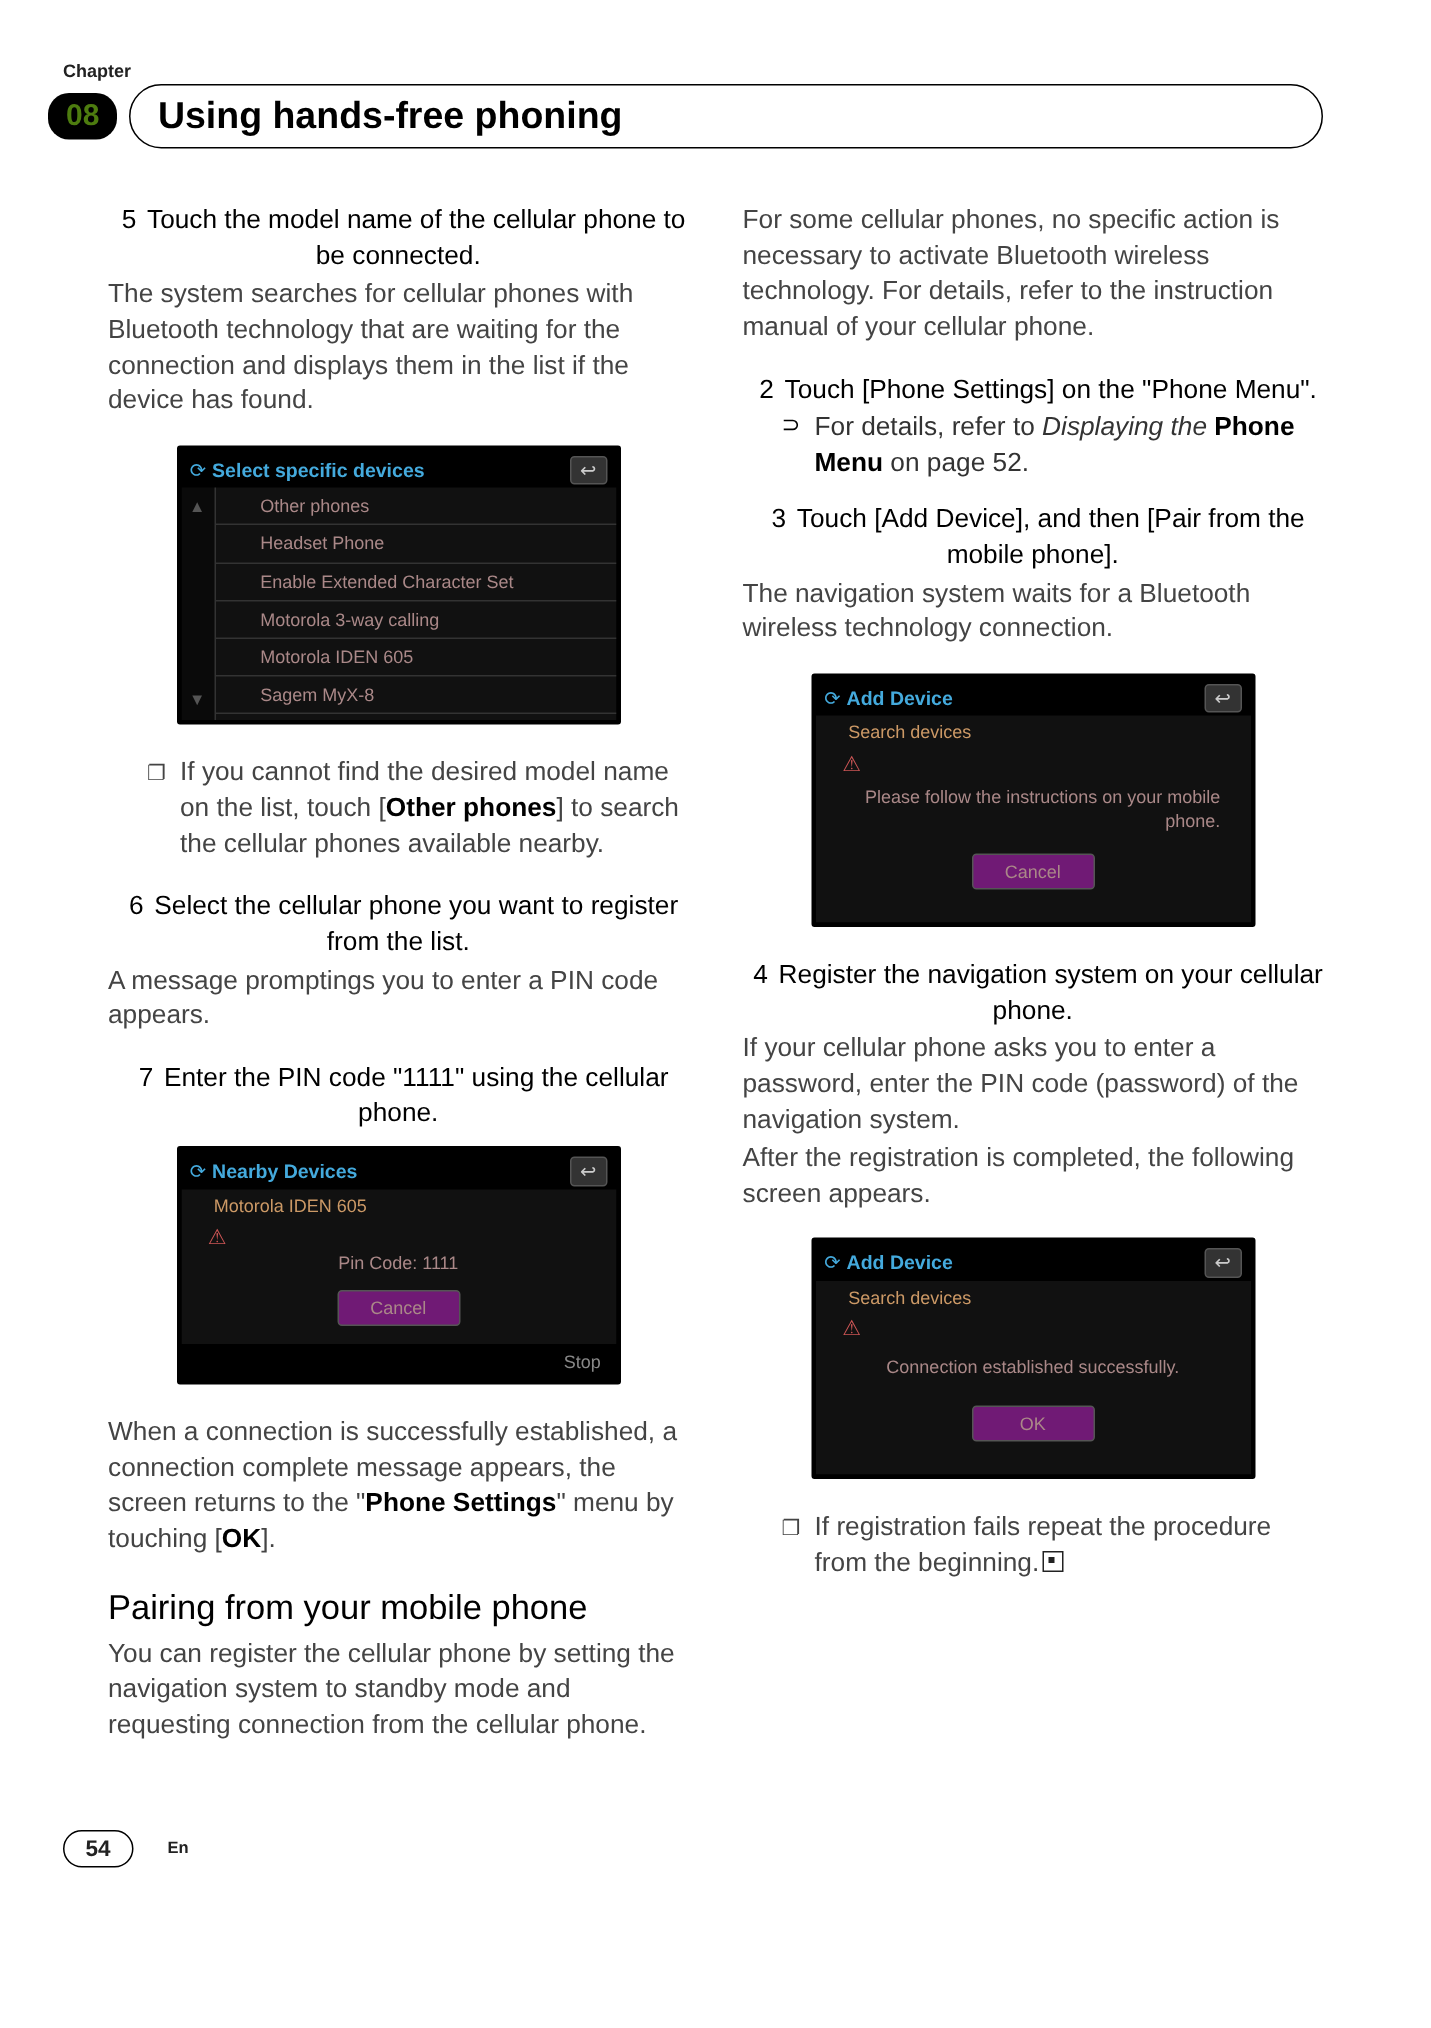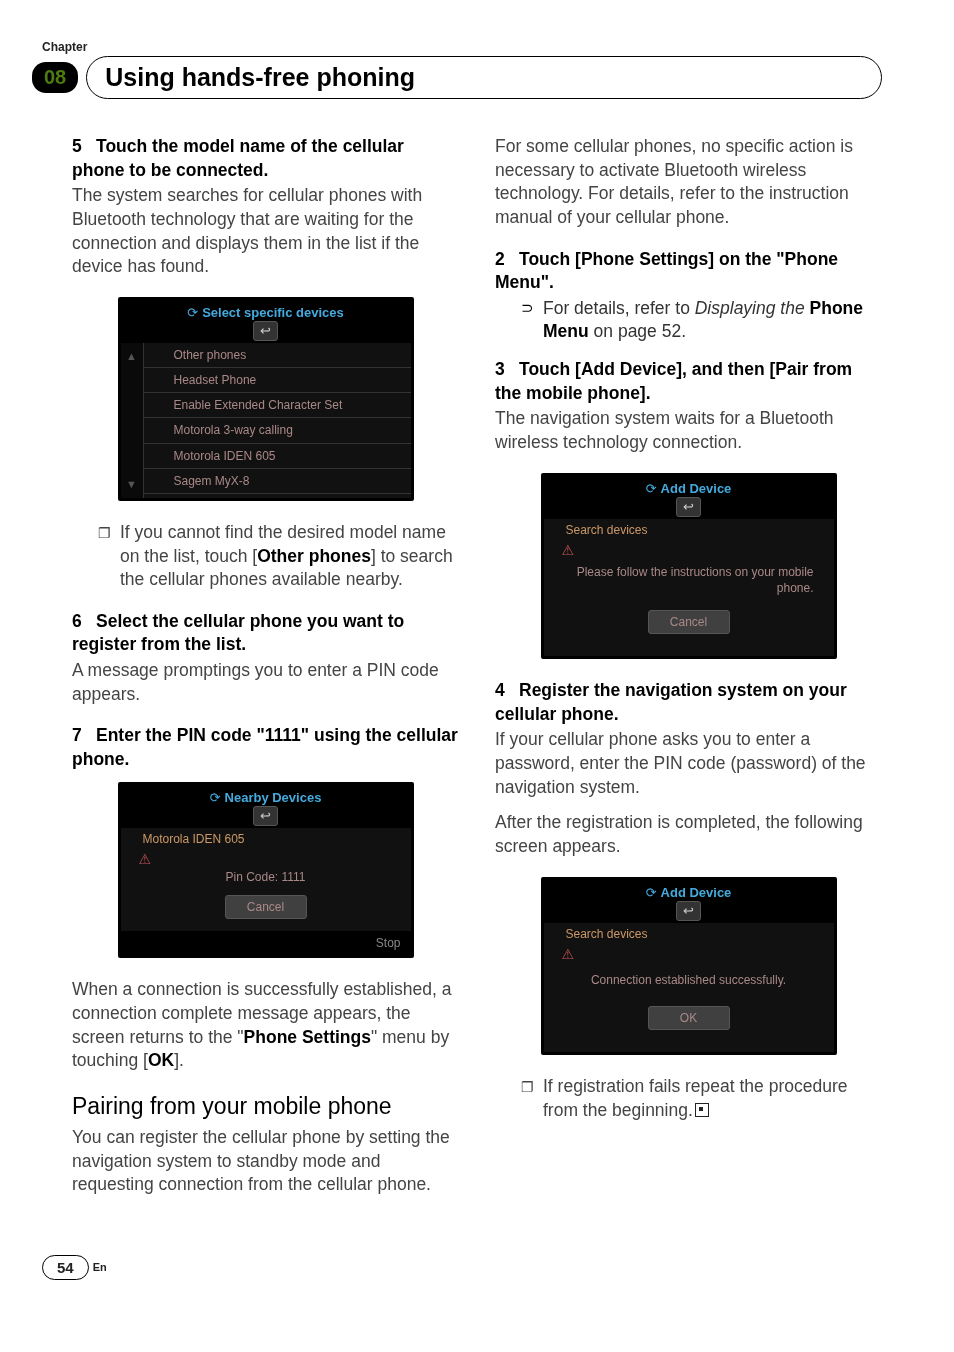--- a/index.html
+++ b/index.html
@@ -48,23 +48,24 @@
     display: flex;
     gap: 36px;
   }
   .col {
     flex: 1;
     font-size: 17.5px;
     line-height: 1.35;
     color: #333;
   }
   .step-head {
-    font-weight: bold;
+    font-weight: normal;
     color: #000;
     margin: 0 0 2px 0;
+    text-align: center;
   }
   .step-head .num {
     display:inline-block;
     width: 24px;
   }
   .body-p {
     margin: 0 0 18px 0;
     color: #444;
   }
   .bullet-row {
@@ -110,22 +111,22 @@
     border: 3px solid #000;
     background: #000;
     color: #aab;
     font-size: 12px;
     border-radius: 2px;
     overflow: hidden;
   }
   .shot .titlebar {
     display:flex;
     align-items:center;
+    justify-content:space-between;
     padding:4px 6px 2px 6px;
-    flex-direction:column;
   }
   .shot .bt-ic {
     color:#4ad; font-size:13px; margin-right:4px;
   }
   .shot .titletext { color:#4ad; font-weight:bold; font-size:13px; }
   .shot .back-btn {
     background:#333;
     border:1px solid #555;
     border-radius:3px;
     color:#ccc;
@@ -164,38 +165,38 @@
     font-size:14px;
     padding-left:18px;
   }
   .shot .centered { text-align:center; color:#a88; padding:4px 0;}
   .shot .pin { text-align:center; color:#a88; }
   .shot .btn {
     display:block;
     width:80px;
     margin:10px auto 8px auto;
     text-align:center;
-    background:#404040;
+    background:#701a75;
     border:1px solid #555;
     color:#a88;
     border-radius:3px;
     font-size:12px;
     padding:3px 0;
   }
   .shot .footer {
     text-align:right;
     color:#888;
     font-size:12px;
     padding:4px 10px;
   }
   .page-footer {
     margin-top: 40px;
     display:flex;
     align-items:center;
-    gap:4px;
+    gap:23px;
     margin-left:-30px;
   }
   .page-num {
     border:1.5px solid #000;
     border-radius:14px;
     padding:3px 14px;
     font-weight:bold;
     font-size:15px;
   }
   .lang-code { font-size:11px; font-weight:bold; }
@@ -302,21 +303,21 @@
         <div class="listarea">
           <div class="orange-line">Search devices</div>
           <div class="alert">⚠</div>
           <div class="centered" style="padding:4px 20px;text-align:right;">Please follow the instructions on your mobile phone.</div>
           <div class="btn">Cancel</div>
           <div style="height:10px;"></div>
         </div>
       </div>
 
       <p class="step-head"><span class="num">4</span><span>Register the navigation system on your cellular phone.</span></p>
-      <p class="body-p" style="margin-bottom:12px;">If your cellular phone asks you to enter a password, enter the PIN code (password) of the navigation system.</p>
+      <p class="body-p" style="margin-bottom:2px;">If your cellular phone asks you to enter a password, enter the PIN code (password) of the navigation system.</p>
       <p class="body-p">After the registration is completed, the following screen appears.</p>
 
       <div class="shot">
         <div class="titlebar">
           <div><span class="bt-ic">⟳</span><span class="titletext">Add Device</span></div>
           <div class="back-btn">↩</div>
         </div>
         <div class="listarea">
           <div class="orange-line">Search devices</div>
           <div class="alert">⚠</div>

